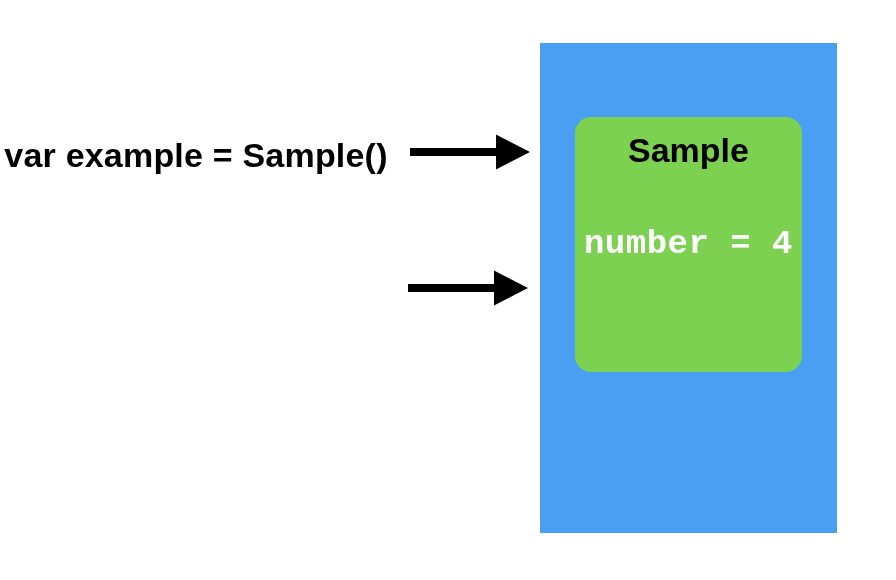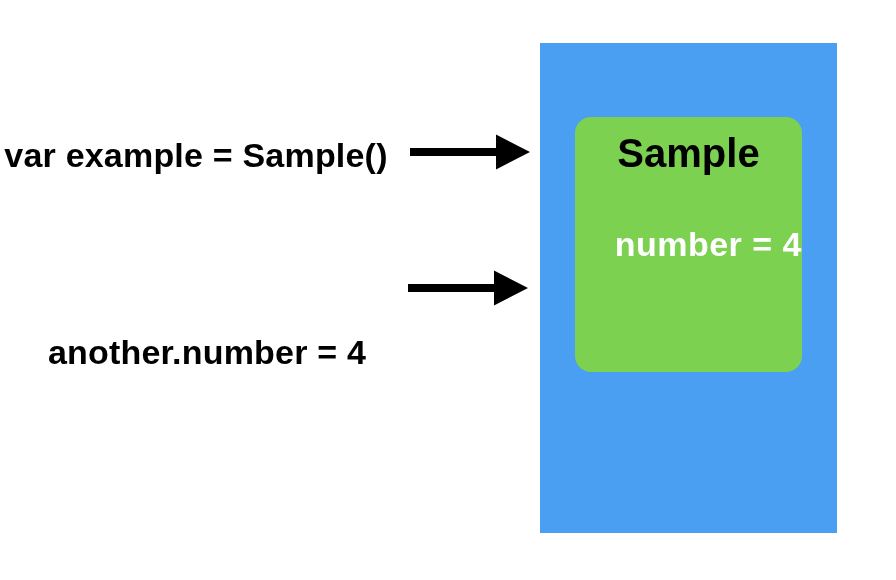--- a/index.html
+++ b/index.html
@@ -54,44 +54,44 @@
     left: 35px; top: 74px;
     width: 227px; height: 255px;
     background: var(--green-box);
     border-radius: 16px;
   }
   .class-name {
     position: absolute;
     top: 14px; left: 0;
     width: 100%;
     text-align: center;
-    font-size: 40px;
+    font-size: 34px;
     font-weight: bold;
     color: var(--class-title);
   }
   .property {
     position: absolute;
     top: 108px; left: 0;
     width: 100%;
-    text-align: right;
+    text-align: center;
     font-size: 34px;
     font-weight: bold;
     color: var(--property-text);
     letter-spacing: 0.5px;
+    font-family: Liberation Mono, monospace;
   }
 </style>
 </head>
 <body>
 
 <div class="canvas">
 
   <div class="code-line line1">var example = Sample()</div>
 
 
-  <div class="code-line line3">another.number = 4</div>
 
   <svg class="arrow arrow1" viewBox="0 0 120 40" aria-hidden="true">
     <polygon points="0,16 86,16 86,2.5 120,20 86,37.5 86,24 0,24"></polygon>
   </svg>
 
   <svg class="arrow arrow2" viewBox="0 0 120 40" aria-hidden="true">
     <polygon points="0,16 86,16 86,2.5 120,20 86,37.5 86,24 0,24"></polygon>
   </svg>
 
   <div class="memory-box">

